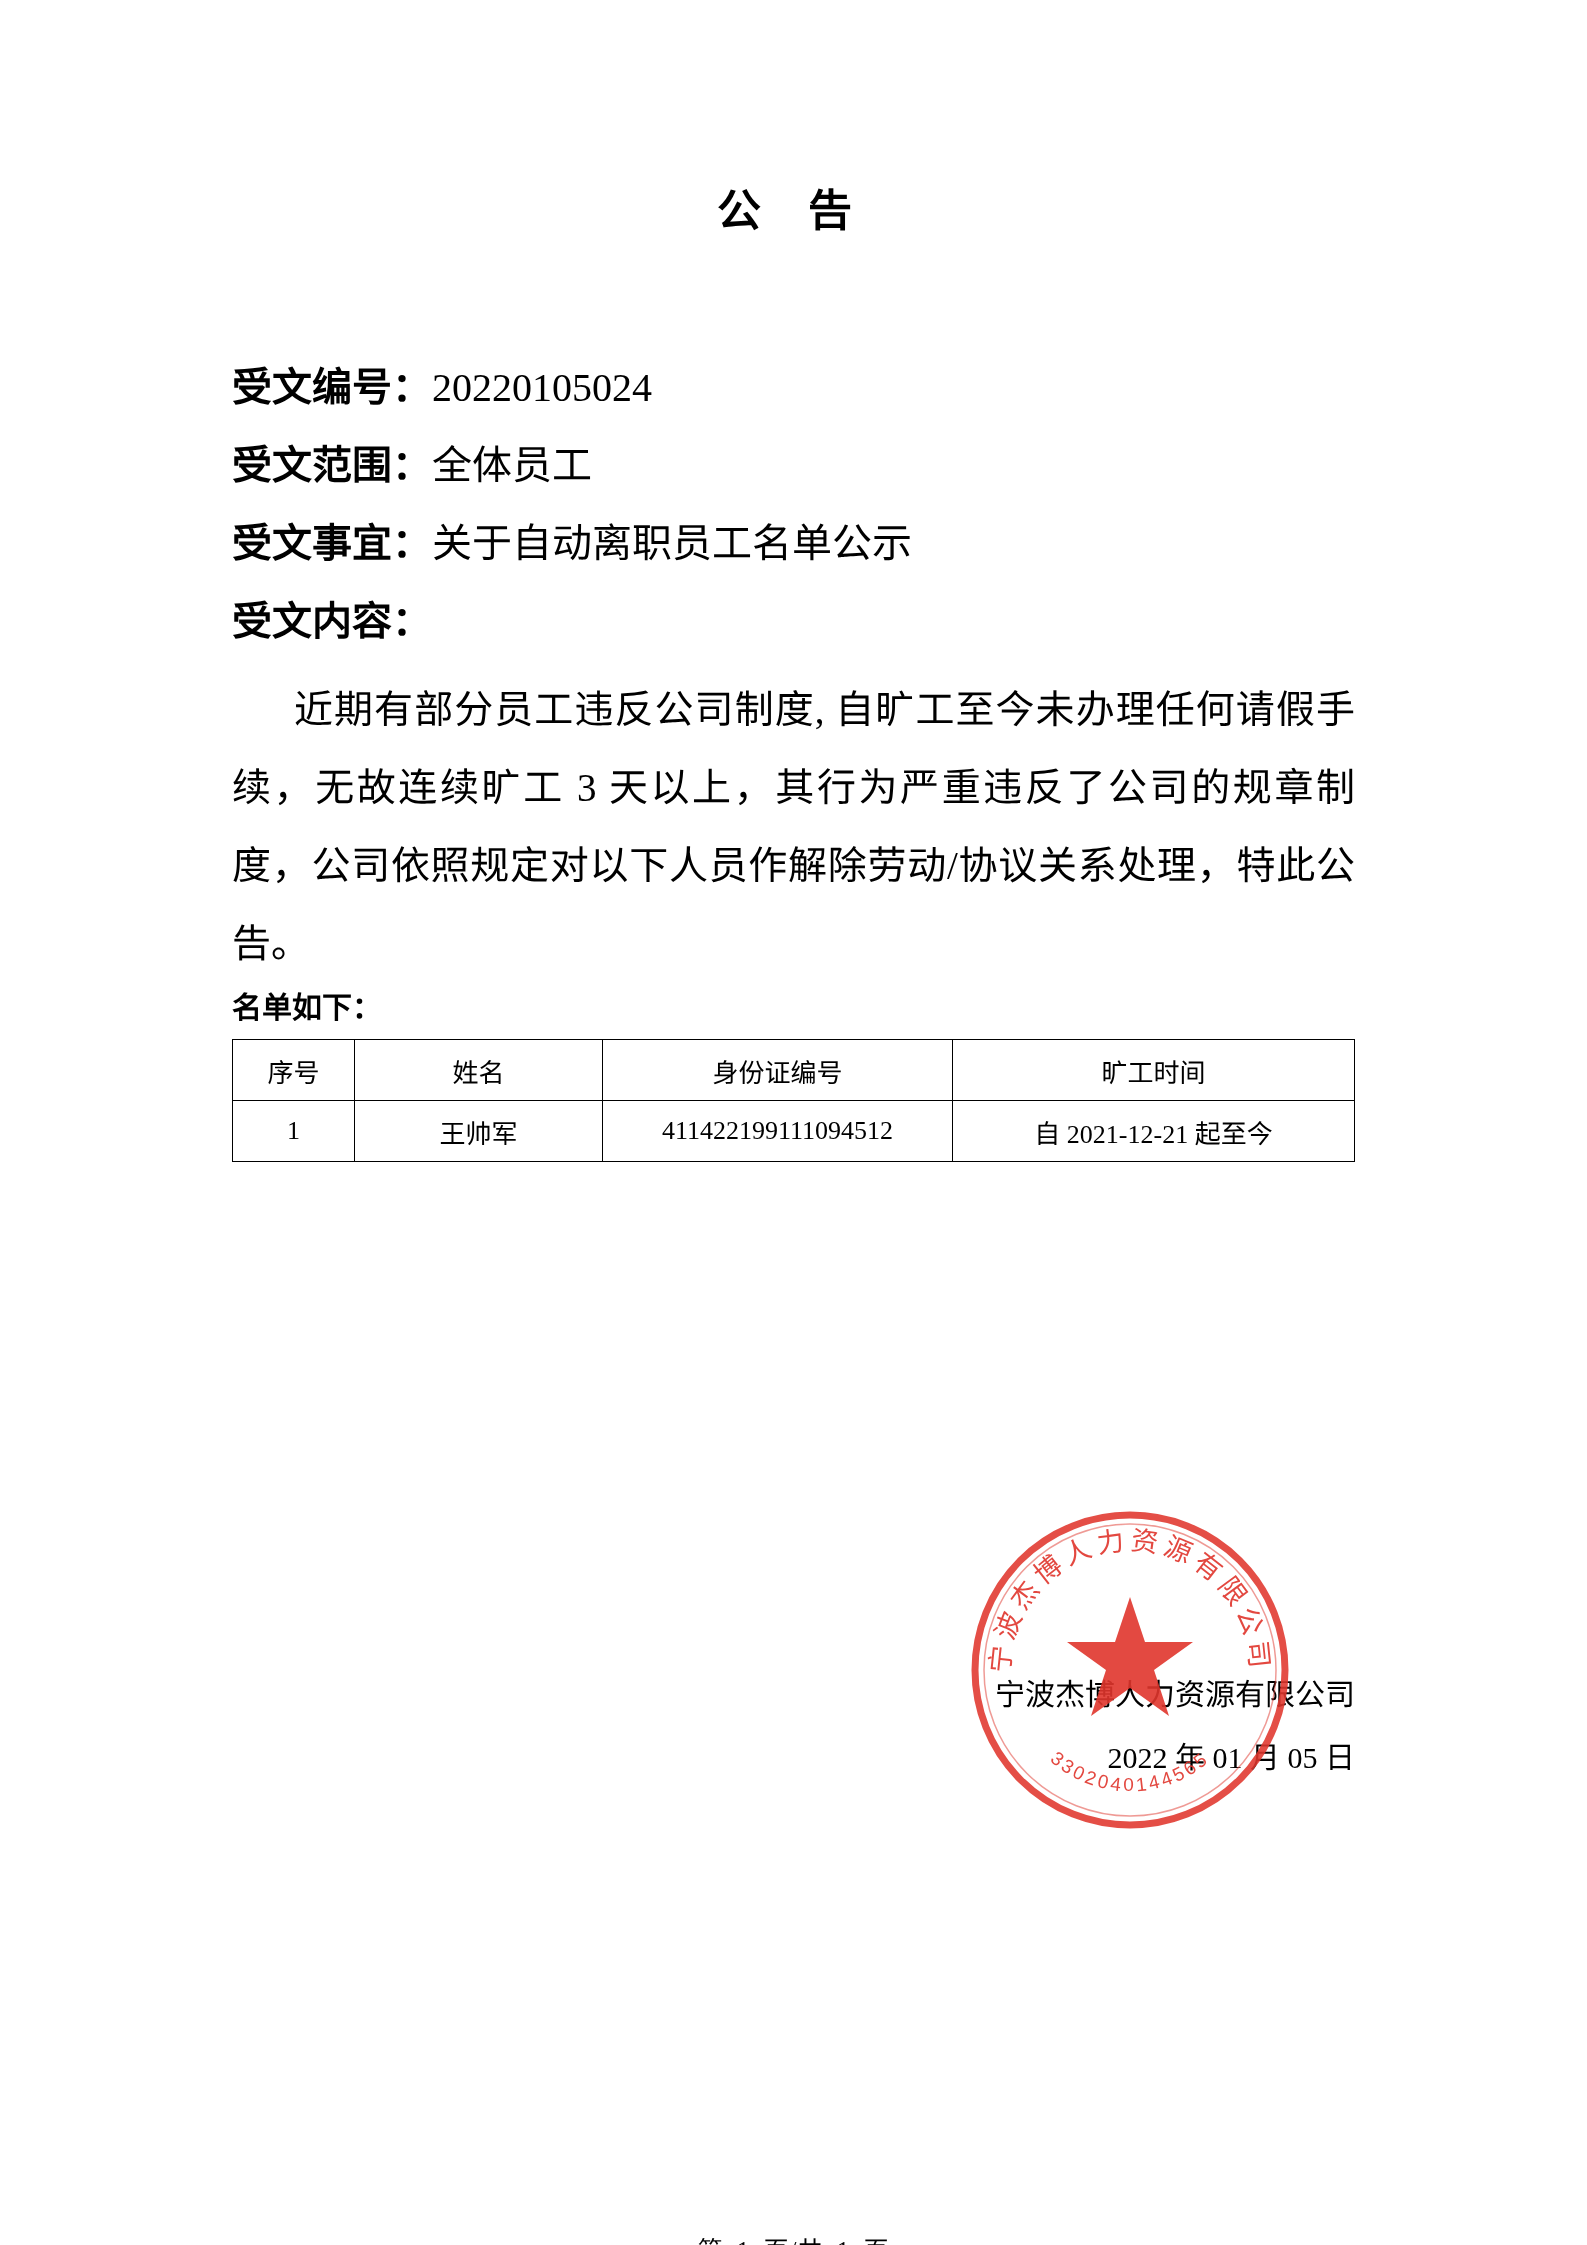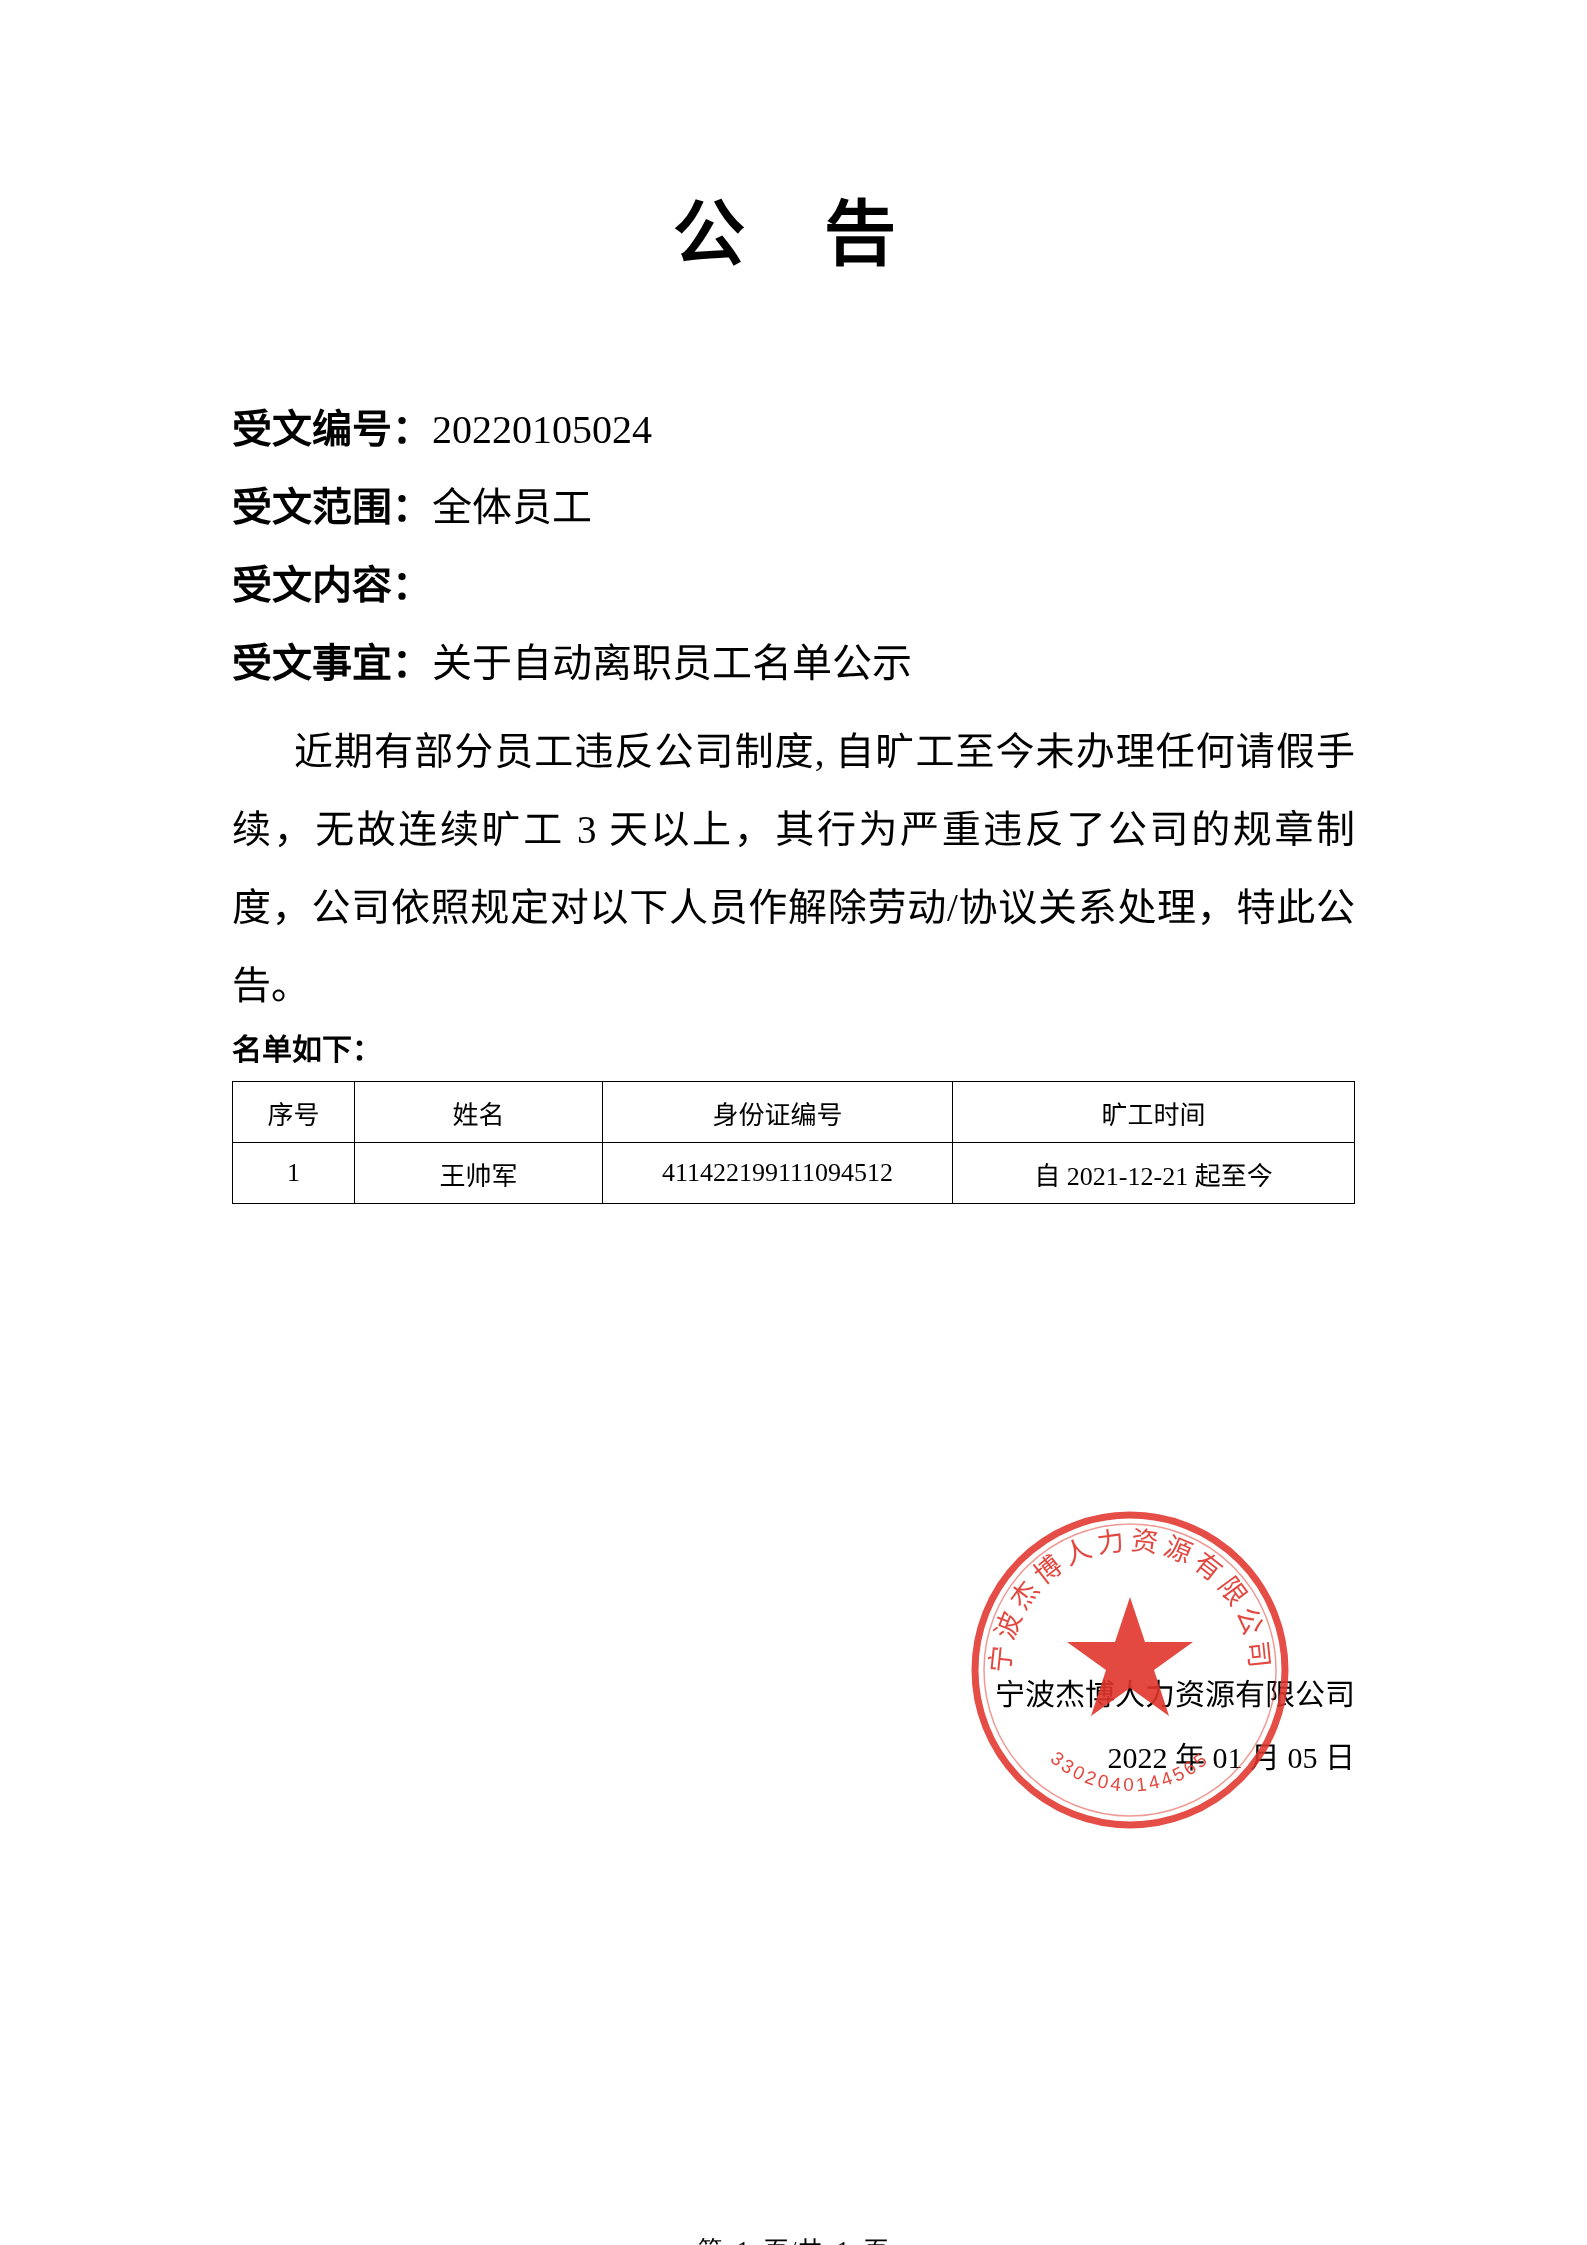--- a/index.html
+++ b/index.html
@@ -17,26 +17,26 @@
   }
   .page {
     position: relative;
     width: 1587px;
     height: 2245px;
     box-sizing: border-box;
     padding: 0 232px;
   }
   .doc-title {
     text-align: center;
-    font-size: 72px;
+    font-size: 44px;
     font-weight: bold;
     letter-spacing: 18px;
     margin-top: 175px;
     margin-bottom: 0;
-    font-family: Liberation Mono, monospace;
+    font-family: Liberation Serif, serif;
   }
   .meta-block {
     margin-top: 110px;
   }
   .meta-line {
     font-size: 40px;
     line-height: 1.95;
     white-space: nowrap;
   }
   .meta-line .lbl {
@@ -123,24 +123,24 @@
   <h1 class="doc-title">公 告</h1>
 
   <div class="meta-block">
     <div class="meta-line">
       <span class="lbl">受文编号：</span><span class="val">20220105024</span>
     </div>
     <div class="meta-line">
       <span class="lbl">受文范围：</span><span class="val">全体员工</span>
     </div>
     <div class="meta-line">
+      <span class="lbl">受文事宜：</span><span class="val">关于自动离职员工名单公示</span>
+    </div>
+    <div class="meta-line">
       <span class="lbl">受文内容：</span><span class="val"></span>
-    </div>
-    <div class="meta-line">
-      <span class="lbl">受文事宜：</span><span class="val">关于自动离职员工名单公示</span>
     </div>
   </div>
 
 
   <div class="body-para">近期有部分员工违反公司制度, 自旷工至今未办理任何请假手续，无故连续旷工 3 天以上，其行为严重违反了公司的规章制度，公司依照规定对以下人员作解除劳动/协议关系处理，特此公告。</div>
 
   <div class="list-label">名单如下：</div>
 
   <table class="name-table">
     <colgroup>

